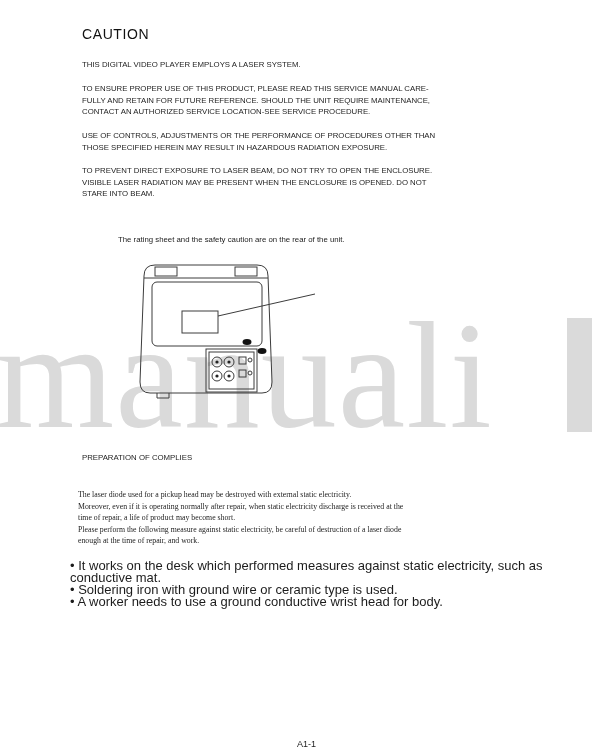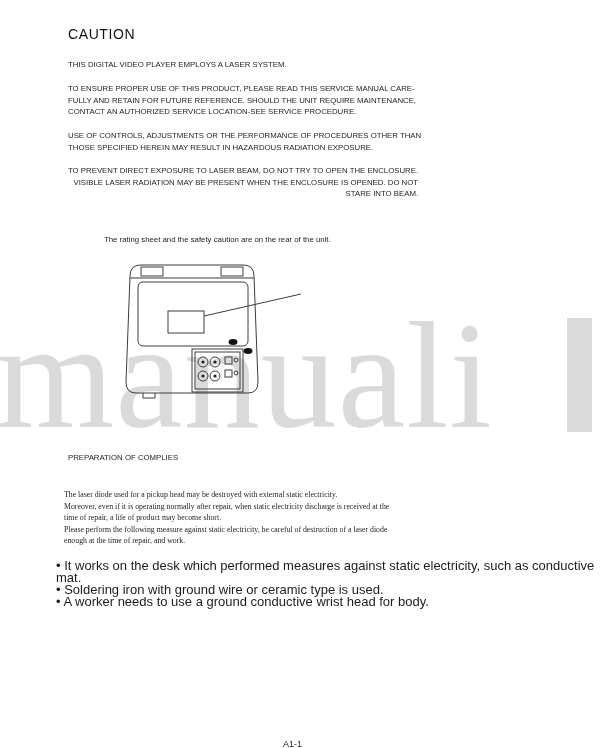--- a/index.html
+++ b/index.html
@@ -30,40 +30,40 @@
   .wm-partial {
     position: absolute;
     left: 567px;
     top: 318px;
     width: 25px;
     height: 114px;
     background: #dadada;
     z-index: 0;
   }
   
-  .content { position: absolute; inset: 0; z-index: 1; }
+  .content { position: absolute; inset: 0; z-index: 1; margin-left: 14px; }
   .title {
     position: absolute;
     left: 68px;
     top: 26px;
     font-size: 14px;
     letter-spacing: 0.6px;
     color: #111;
   }
   .t {
     position: absolute;
     font-size: 7.8px;
     line-height: 11.6px;
     white-space: pre-line;
     color: #1c1c1c;
   }
   .p1 { left: 68px; top: 59px; }
   .p2 { left: 68px; top: 83px; }
   .p3 { left: 68px; top: 130px; }
-  .p4 { left: 68px; top: 165px; text-align: right; }
+  .p4 { left: 68px; top: 165px; }
   .marking { left: 104px; top: 222px; }
   .cert { left: 303px; top: 286px; line-height: 11px; }
   .prep-title { left: 68px; top: 452px; }
   .prep-body { left: 64px; top: 489px; font-family: Liberation Serif, serif; }
   .bullets { position: absolute; left: 56px; top: 560px; font-size: 13px; line-height: 12px; }
   .pageno {
     position: absolute;
     left: 283px;
     top: 739px;
     font-size: 9px;

